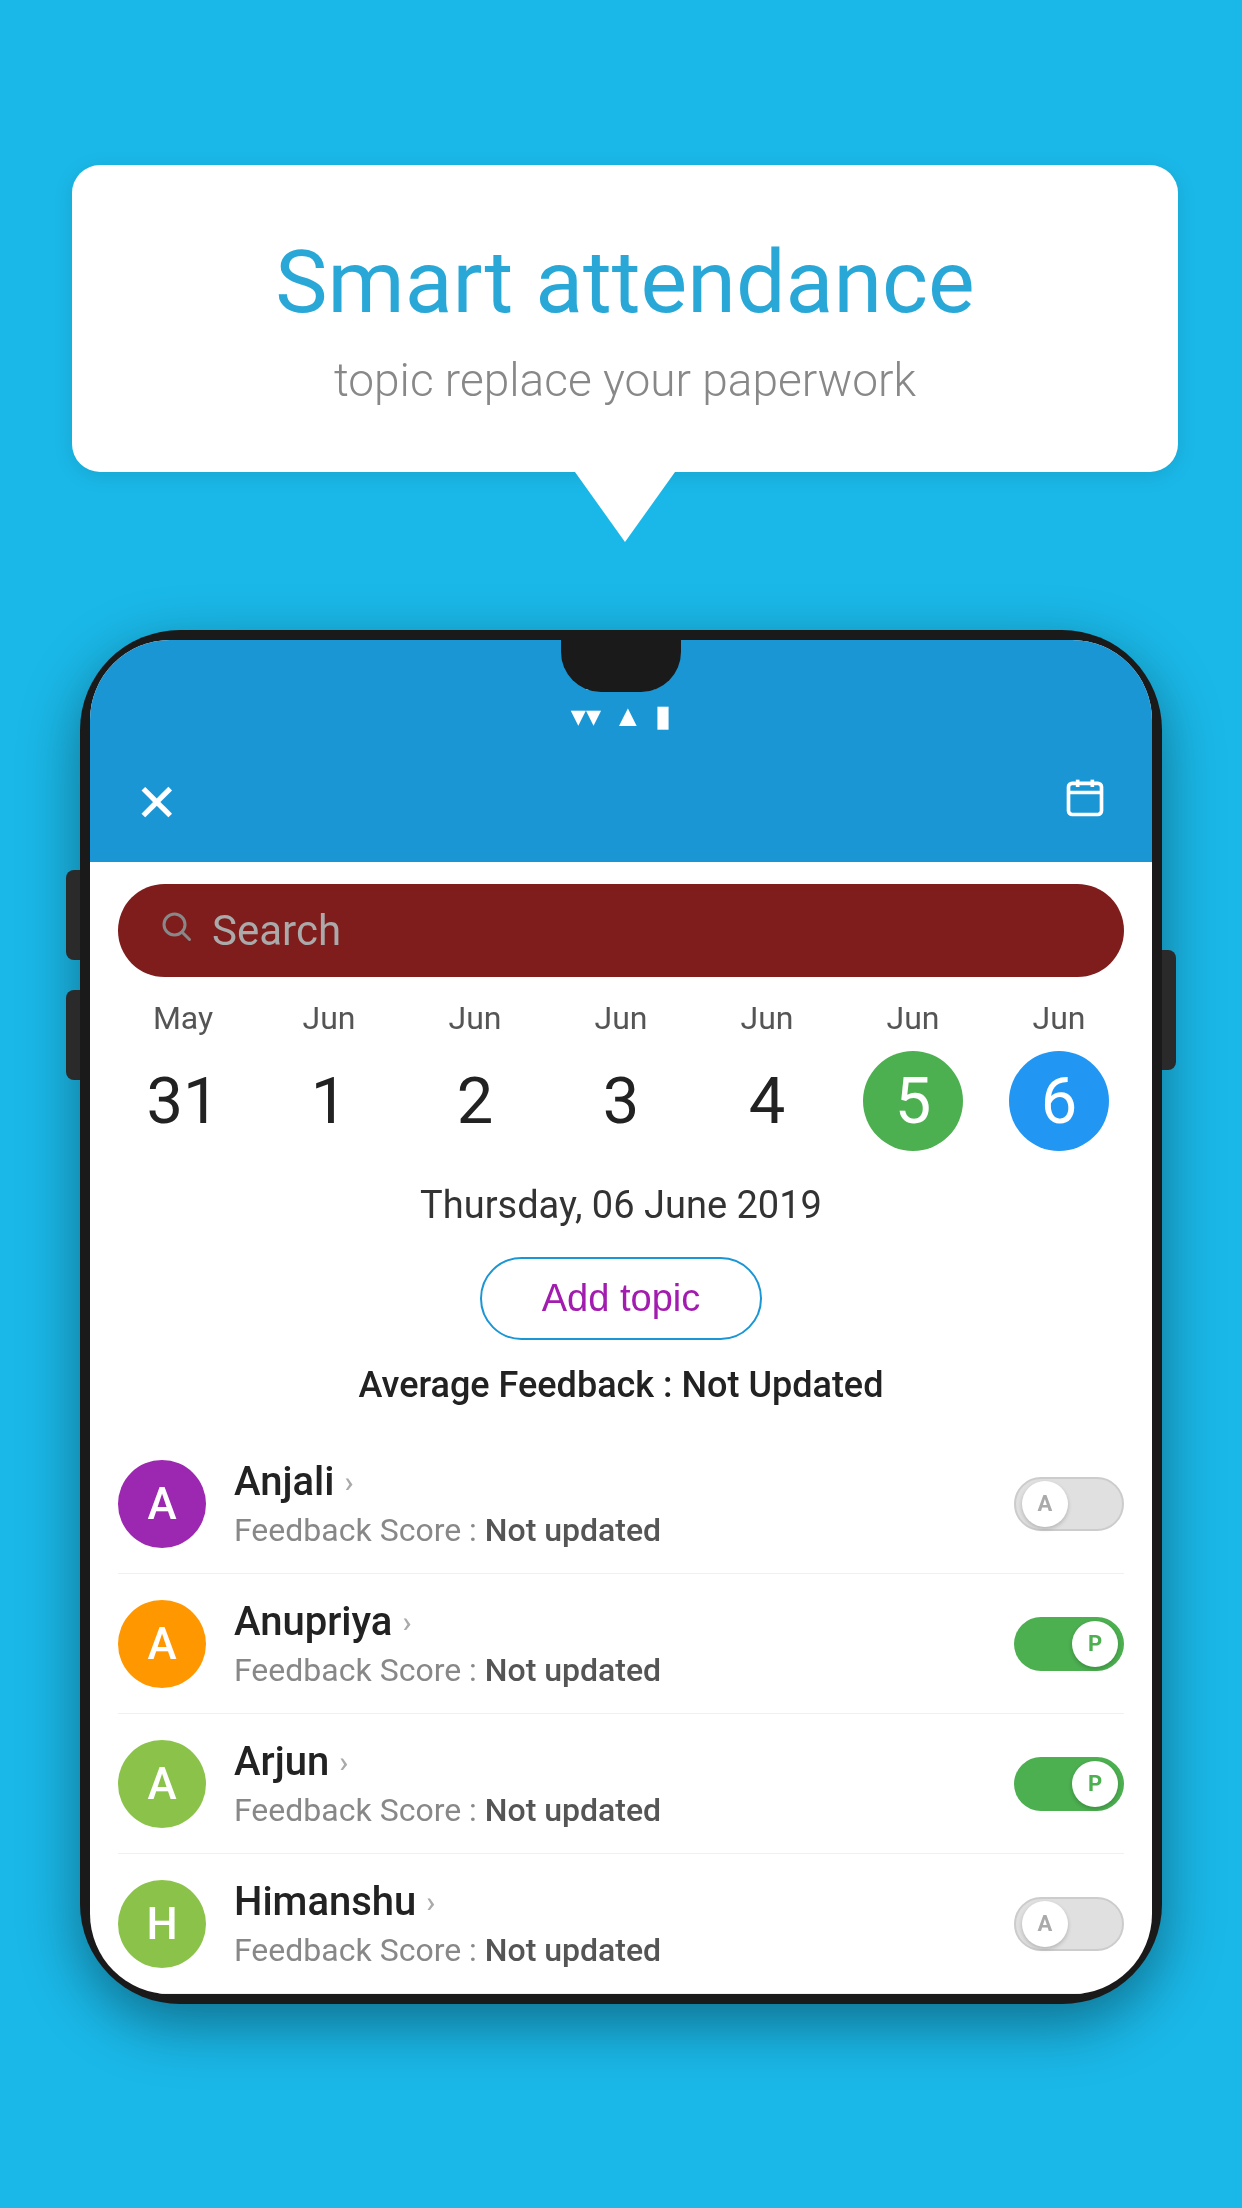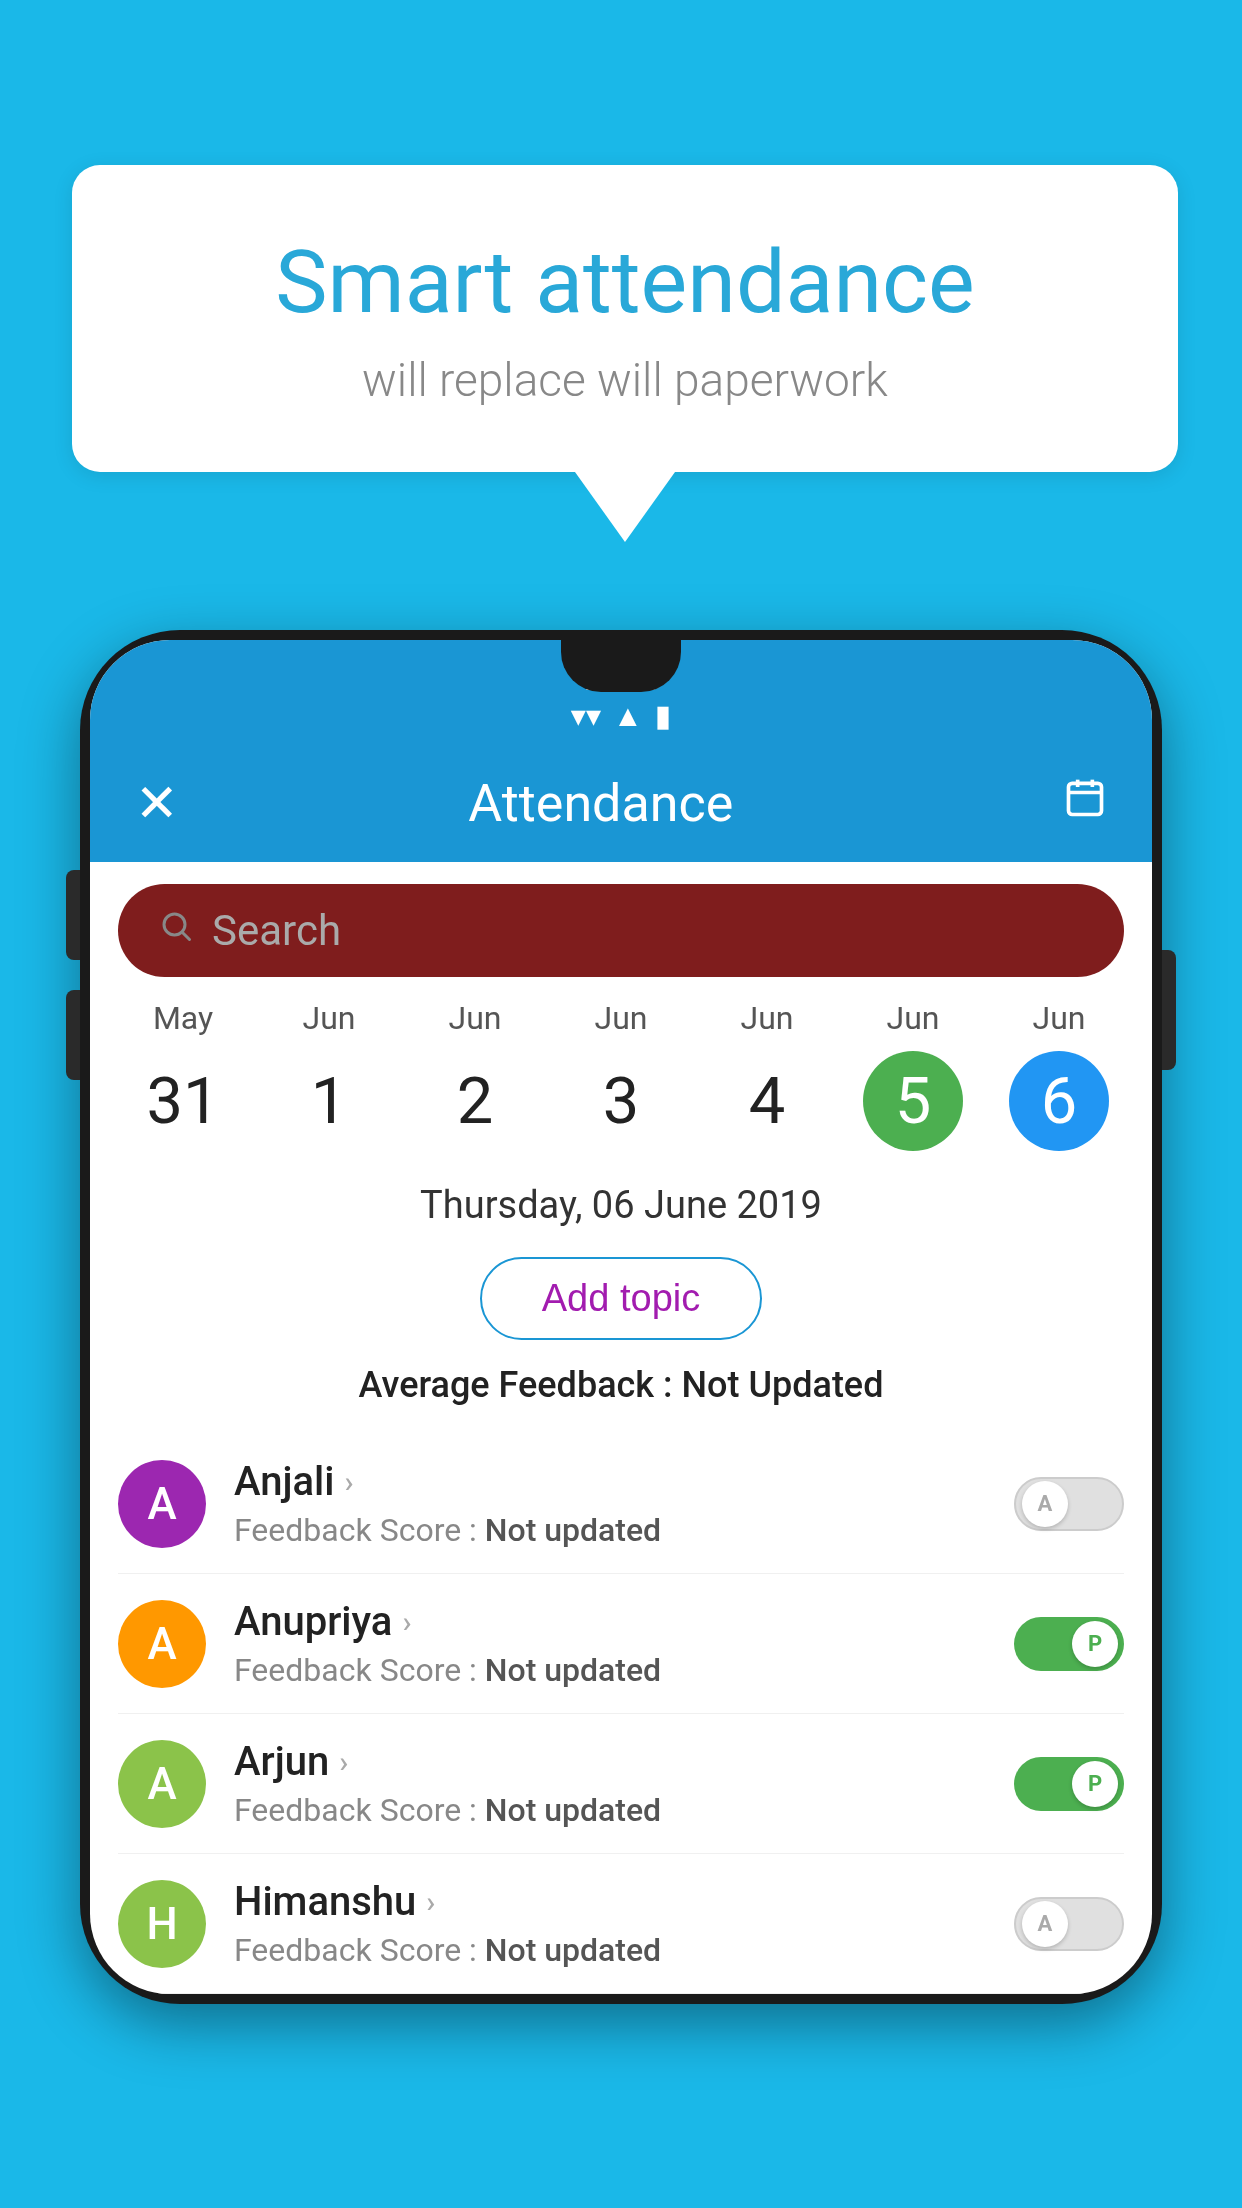--- a/index.html
+++ b/index.html
@@ -379,21 +379,21 @@
       background: #2a2a2a;
       border-radius: 8px 0 0 8px;
     }
   </style>
 </head>
 <body>
 
 <div class="speech-bubble-container">
   <div class="speech-bubble">
     <h1>Smart attendance</h1>
-    <p>will replace will paperwork</p>
+    <p>topic replace your paperwork</p>
   </div>
   <div class="speech-bubble-tail"></div>
 </div>
 
 <div class="phone-container">
   <div class="phone">
     <div class="phone-side-btn-right"></div>
     <div class="phone-side-btn-left-vol"></div>
     <div class="phone-side-btn-left-vol2"></div>
 
@@ -405,21 +405,20 @@
         <span class="status-time">14:29</span>
         <div class="status-icons">
           <span class="wifi-icon">▾▾</span>
           <span class="signal-icon">▲</span>
           <span class="battery-icon">▮</span>
         </div>
       </div>
 
       <div class="app-bar">
         <span class="close-btn">✕</span>
-        <span class="app-bar-title">Attendance</span>
         <span class="calendar-btn">
           <svg width="44" height="44" viewBox="0 0 24 24" fill="none" xmlns="http://www.w3.org/2000/svg">
             <rect x="3" y="4" width="18" height="17" rx="2" stroke="white" stroke-width="2" fill="none"></rect>
             <line x1="3" y1="9" x2="21" y2="9" stroke="white" stroke-width="2"></line>
             <line x1="8" y1="2" x2="8" y2="6" stroke="white" stroke-width="2"></line>
             <line x1="16" y1="2" x2="16" y2="6" stroke="white" stroke-width="2"></line>
           </svg>
         </span>
       </div>
 

